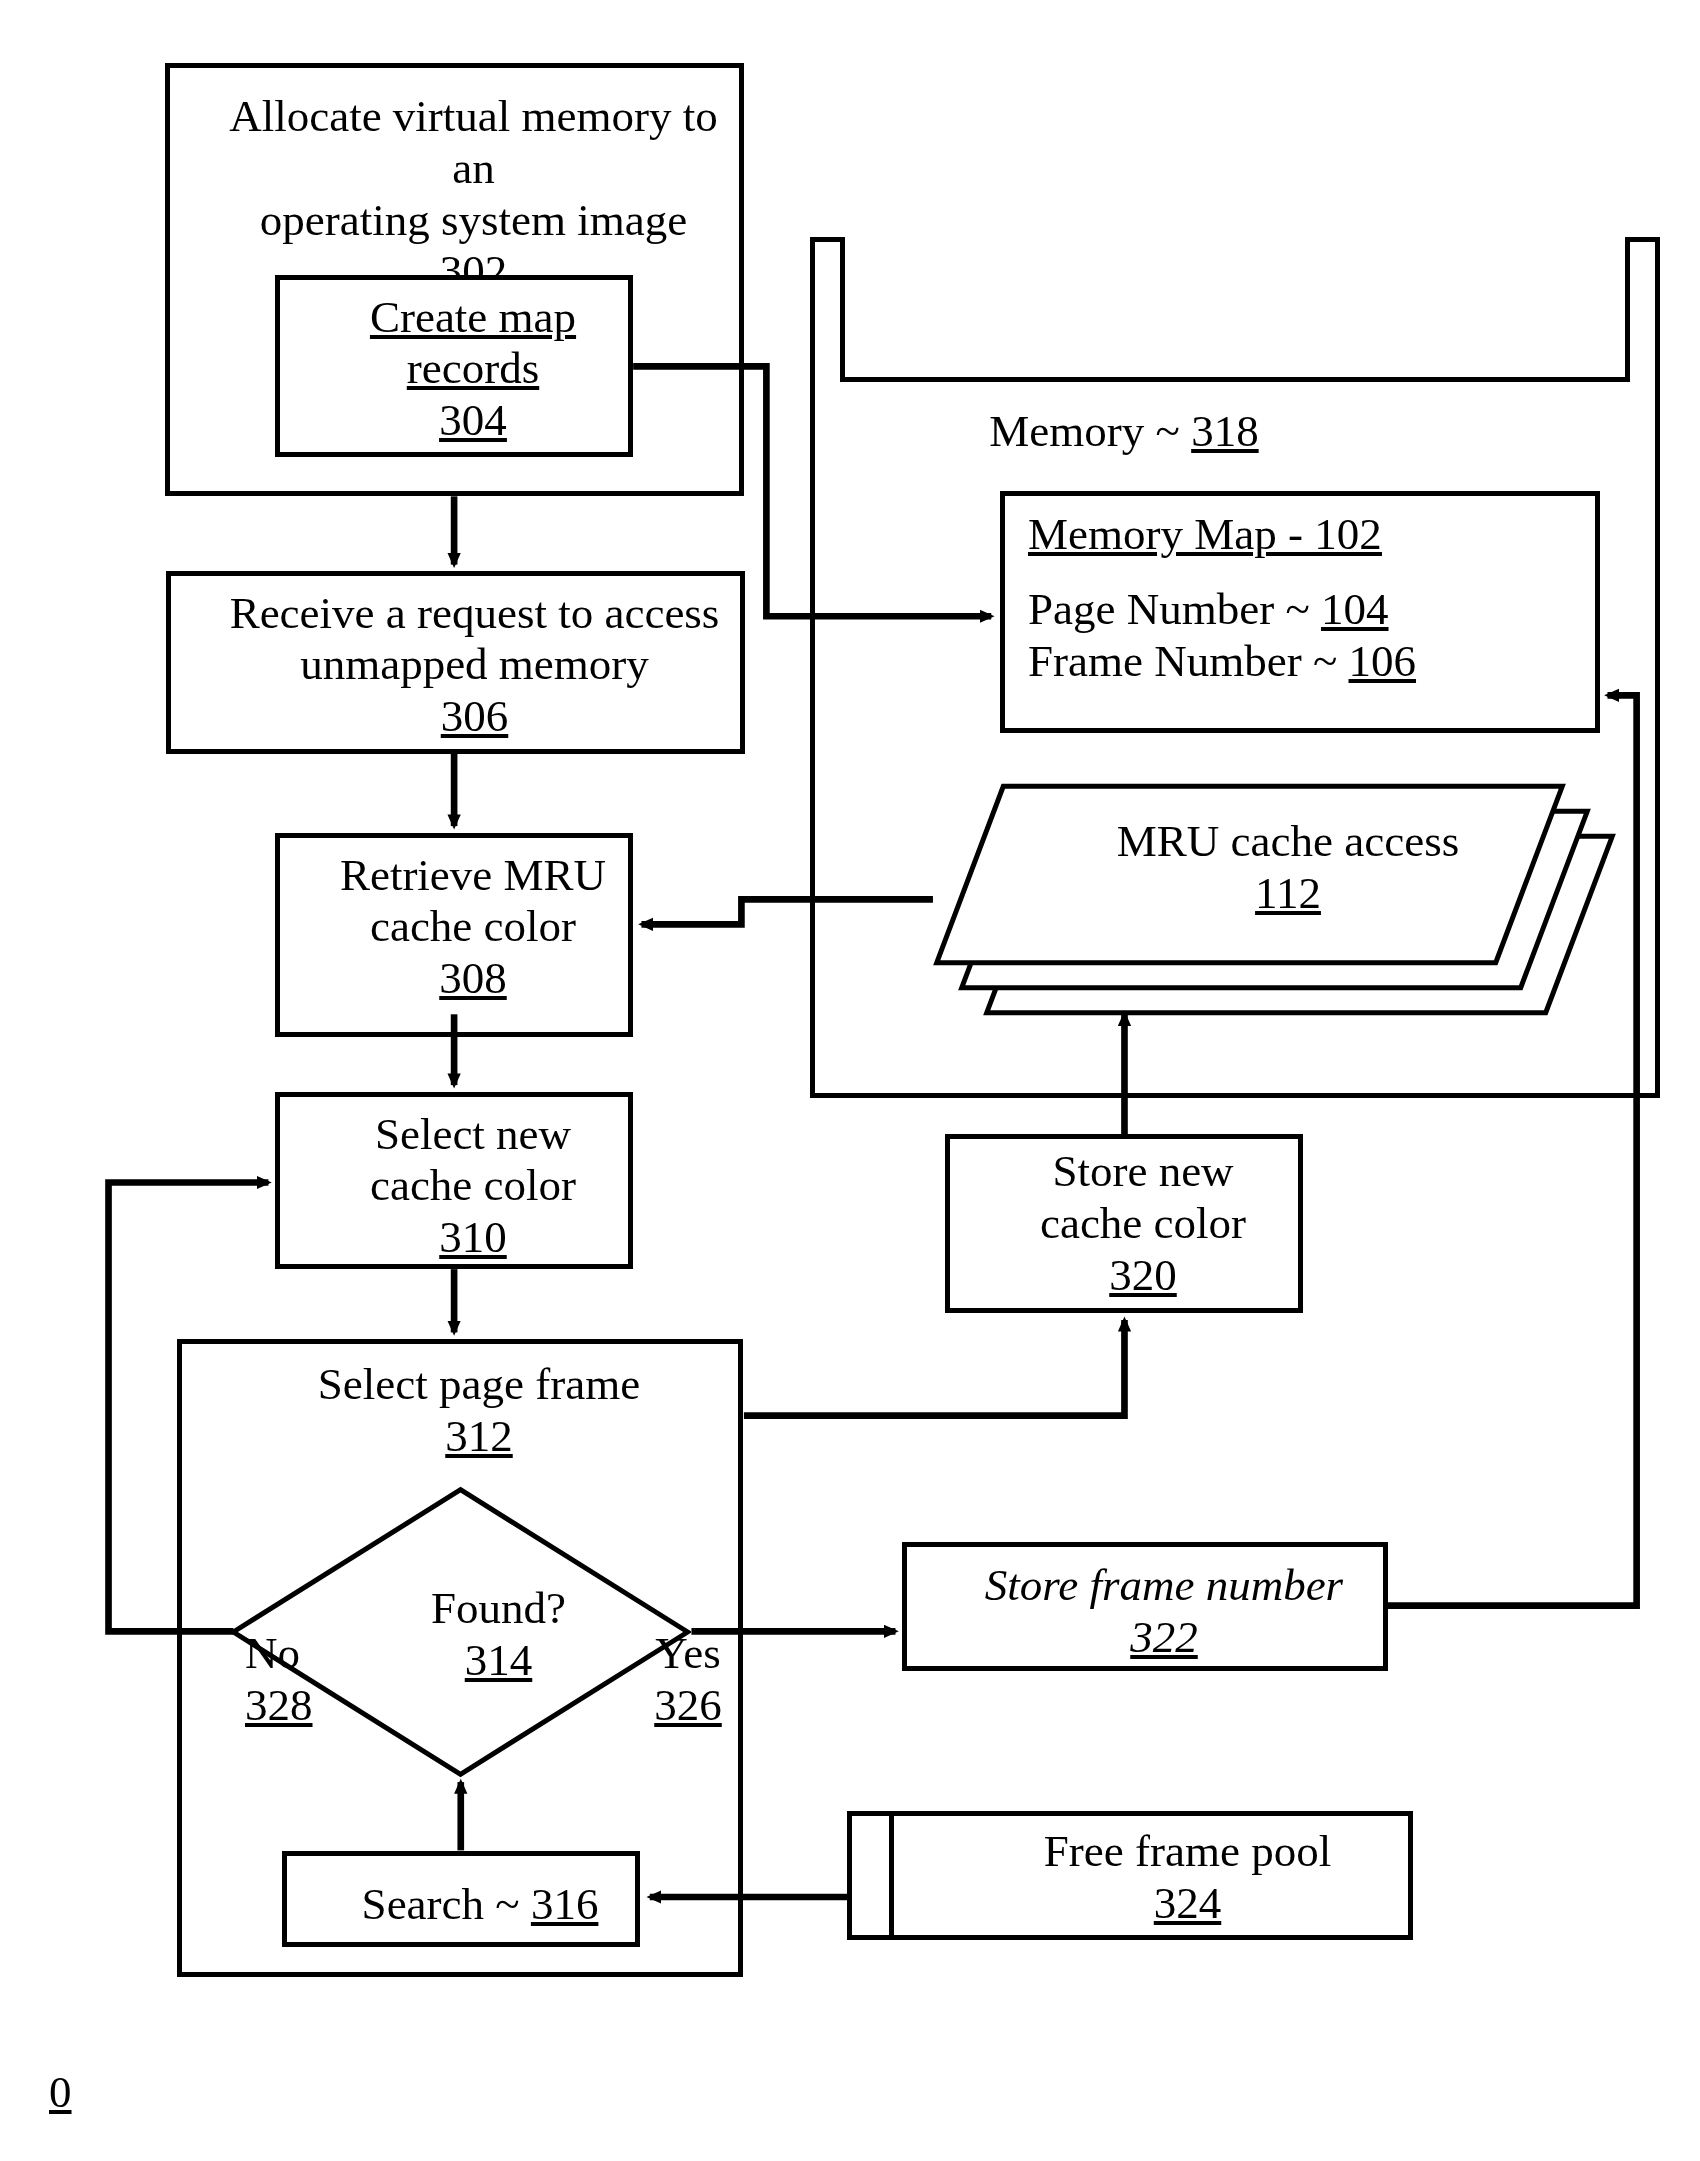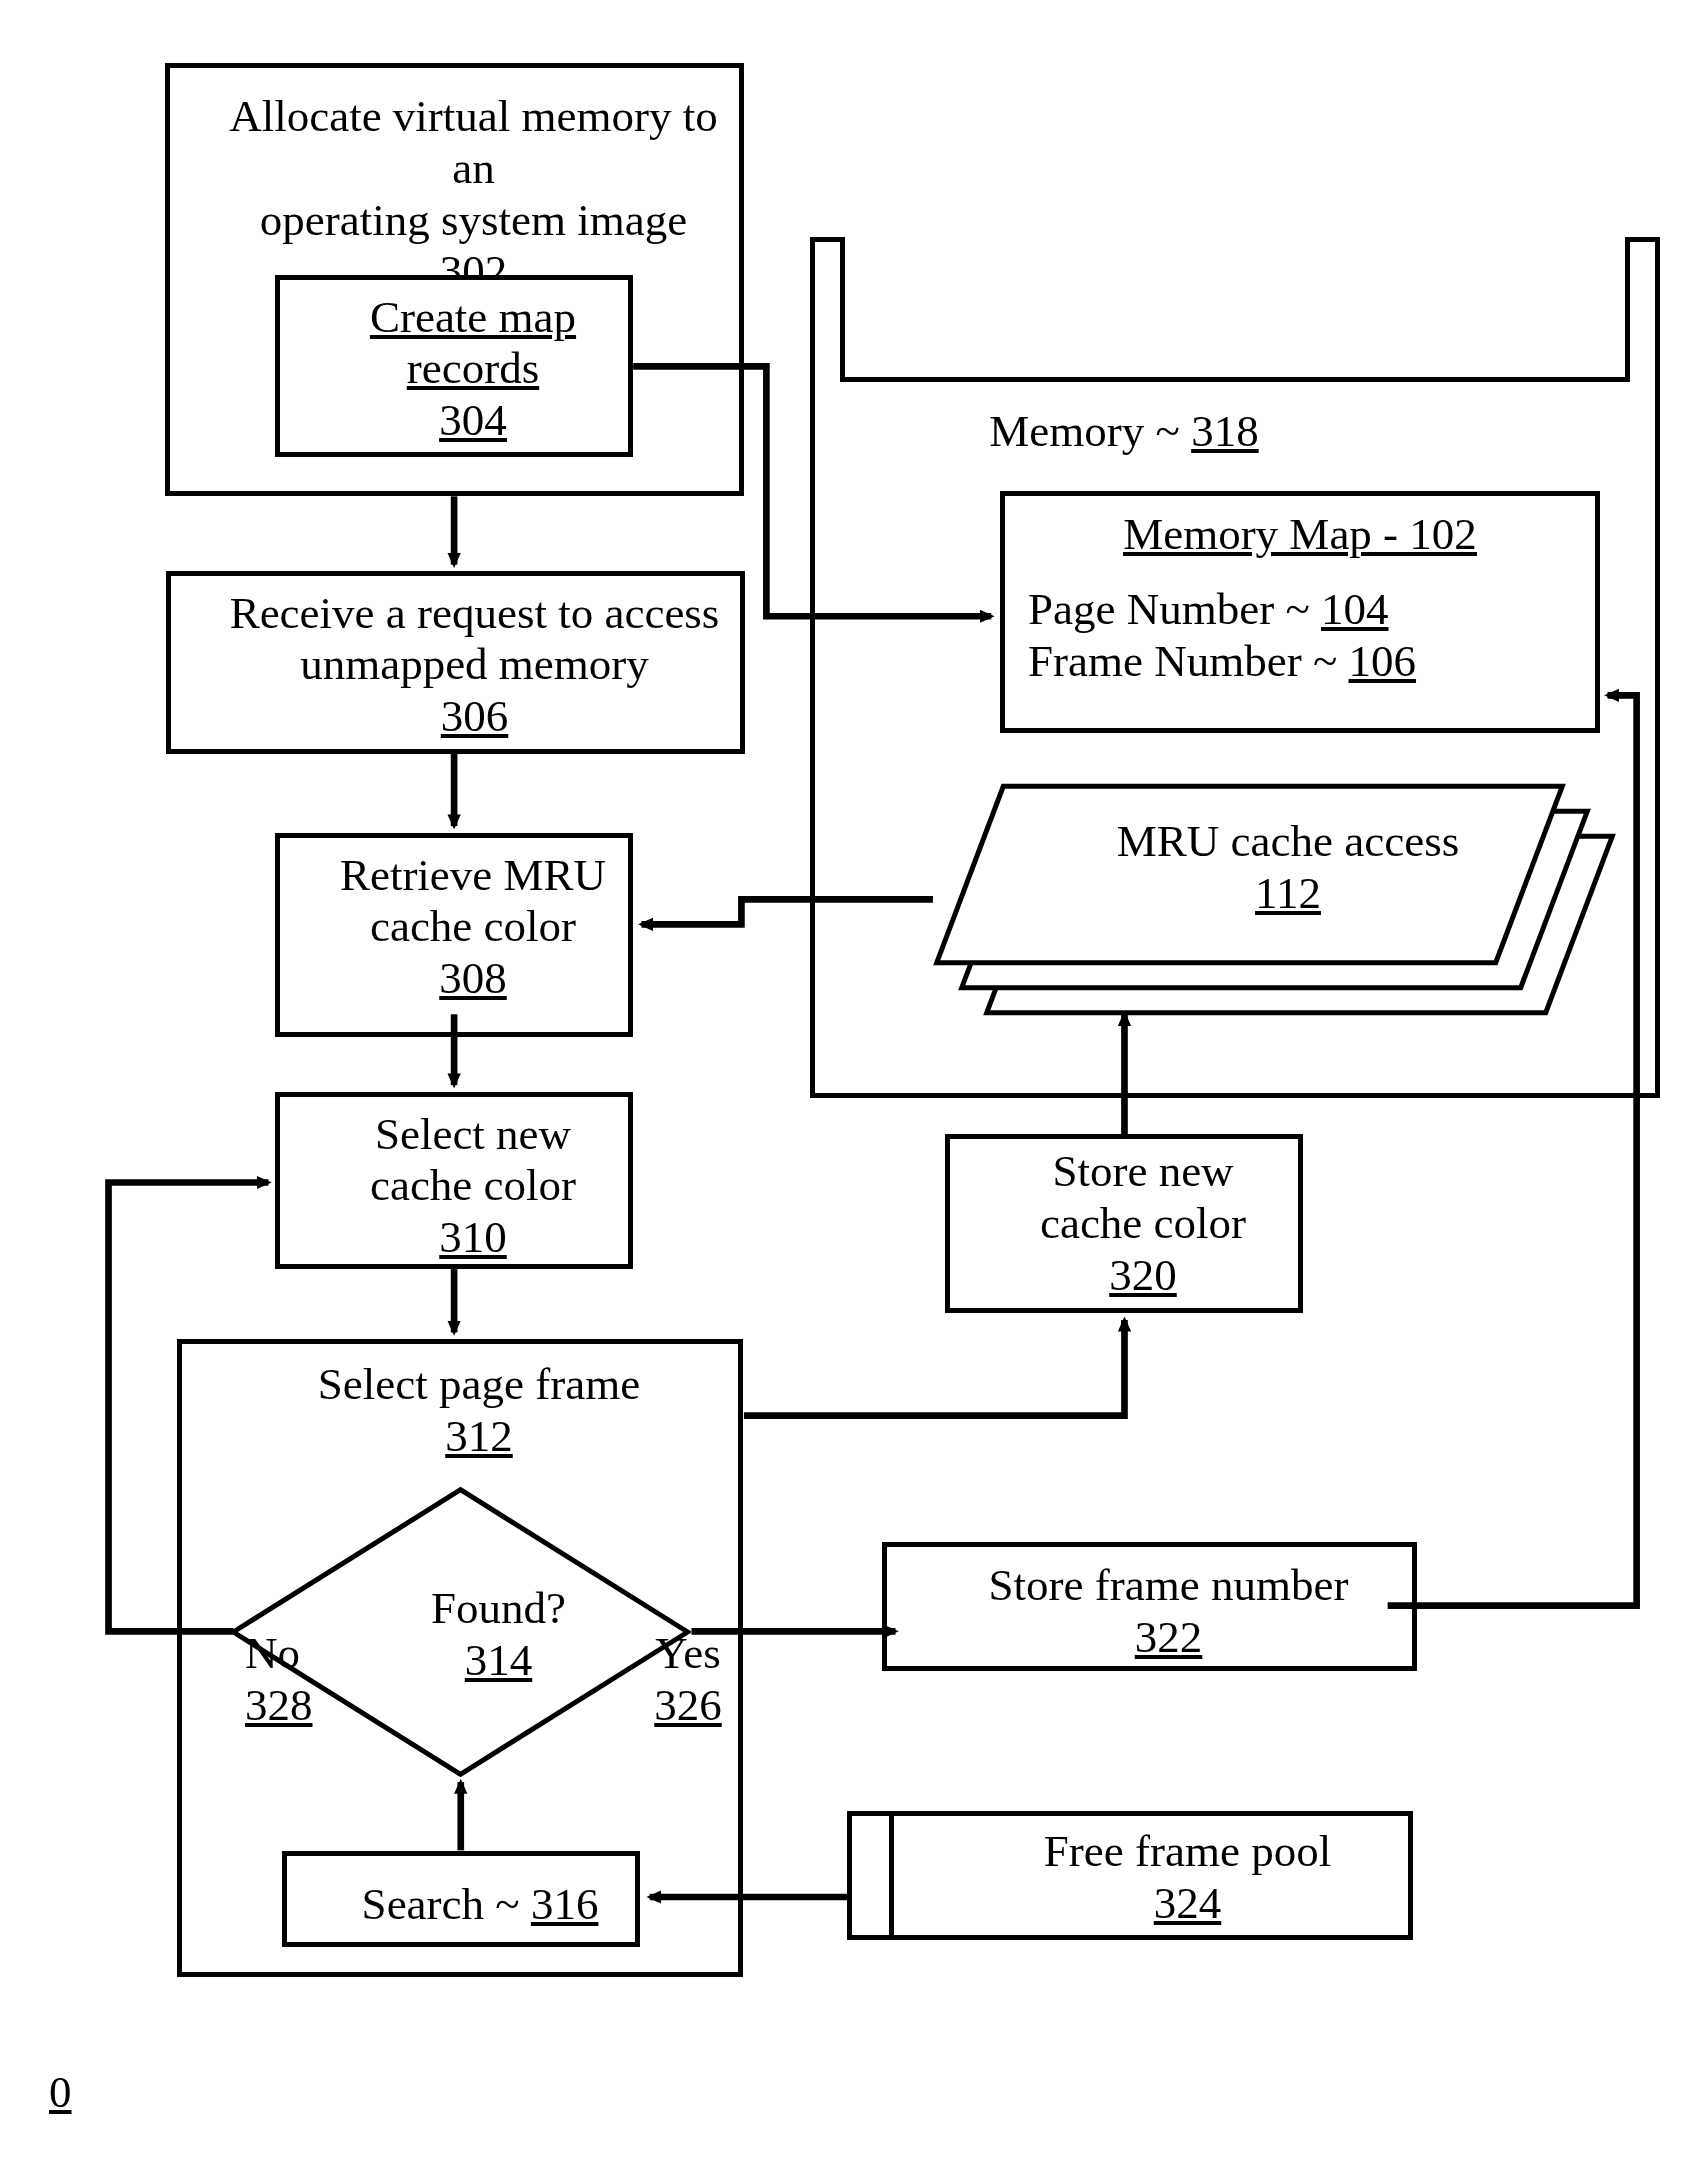--- a/index.html
+++ b/index.html
@@ -119,21 +119,21 @@
 
 <div class="box" style="left:810px; top:237px; width:850px; height:861px;"></div>
 
 <div class="box" style="left:840px; top:237px; width:790px; height:145px; border-left:5px solid #000; border-right:5px solid #000; border-top:none; border-bottom:5px solid #000;"></div>
 <div class="label" style="left:916px; top:405px; width:416px; text-align:center;">
   <span>Memory ~</span>
   <span class="u">318</span>
 </div>
 
 <div class="box" style="left:1000px; top:491px; width:600px; height:242px; text-align:left; padding:11.7px 23px;">
-  <div style="text-align:center;text-decoration:underline;">
+  <div style="text-align:left;text-decoration:underline;">
     <span class="u" style="padding-bottom:1.7px;">
       <span>Memory Map -</span>
       <span class="u">102</span>
     </span>
   </div>
   <div style="height:23px;"></div>
   <div>
     <span>Page Number ~</span>
     <span class="u">104</span>
   </div>
@@ -158,21 +158,21 @@
 </div>
 
 <div class="box" style="left:945px; top:1134px; width:358px; height:179px;">
   <div class="txt" style="padding-top:7px;">
     <span>Store new</span><br>
     <span>cache color</span><br>
     <span class="u">320</span>
   </div>
 </div>
 
-<div class="box" style="left:882px; top:1542px; width:535px; height:129px;">
+<div class="box" style="left:902px; top:1542px; width:486px; height:129px;font-style:italic;">
   <div class="txt" style="padding-top:13.3px;">
     <span>Store frame number</span><br>
     <span class="u">322</span>
   </div>
 </div>
 
 <div class="box" style="left:847px; top:1811px; width:566px; height:129px;"></div>
 <div class="box" style="left:847px; top:1811px; width:47px; height:129px;"></div>
 <div class="label txt" style="left:908px; top:1826px; width:483px;">
   <span>Free frame pool</span><br>

